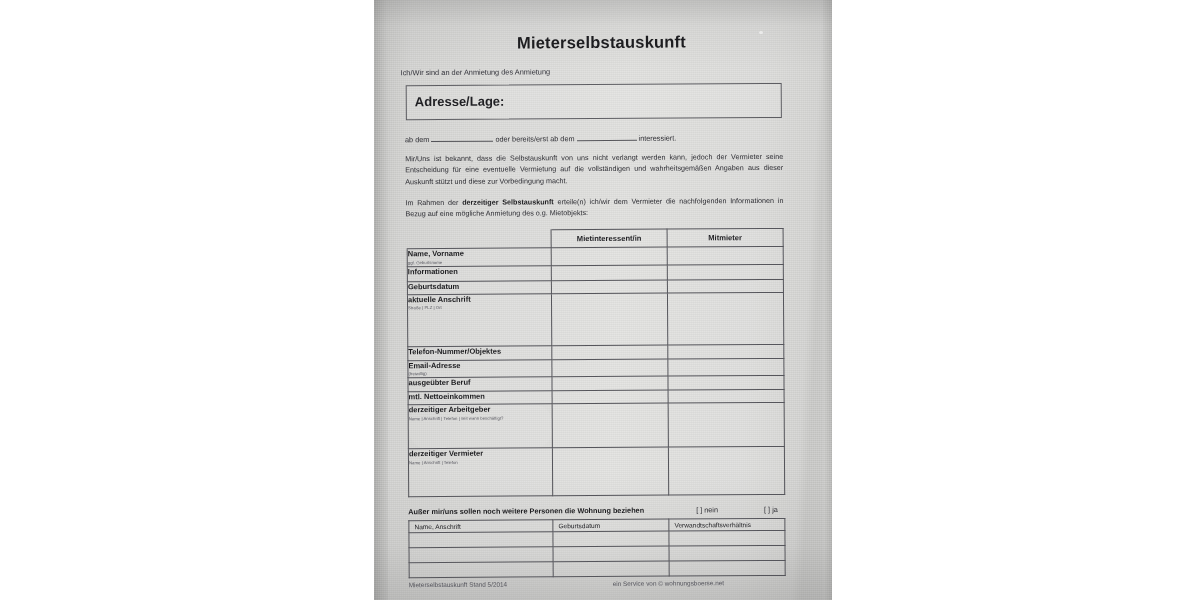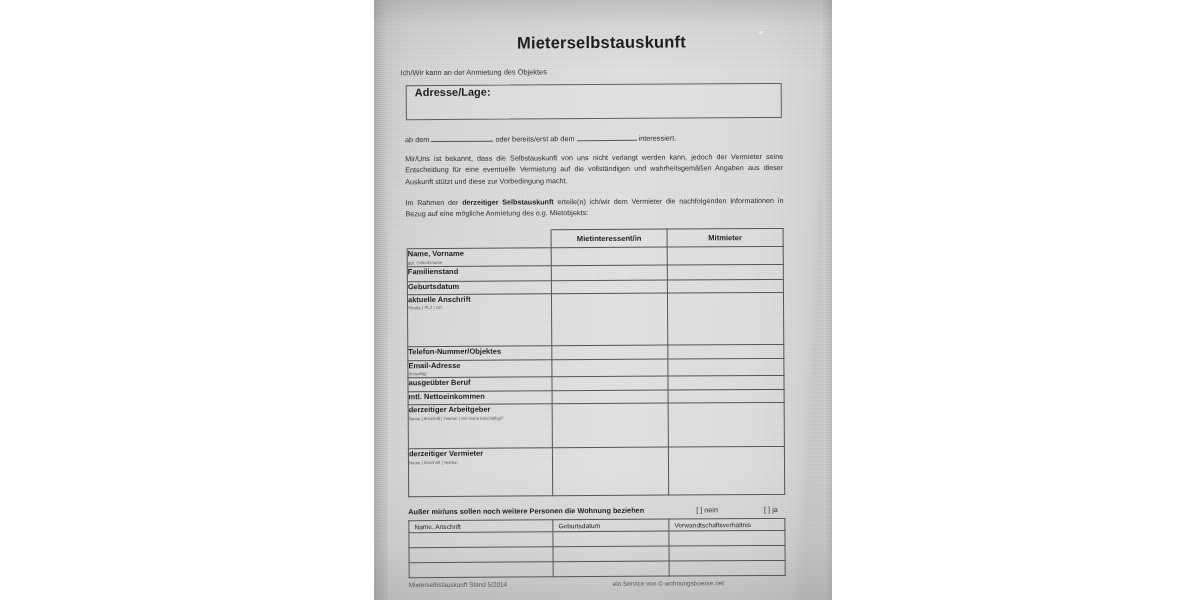--- a/index.html
+++ b/index.html
@@ -102,22 +102,22 @@
 
   .addr-box {
     position: absolute;
     left: 33px; top: 84px;
     width: 376px; height: 35px;
     border: 1px solid #5d5d62;
     background: rgba(255,255,255,0.10);
   }
   .addr-label {
     position: absolute;
-    left: 8px; top: 0;
-    font-size: 11px;
+    left: 8px; top: 8px;
+    font-size: 13px;
     font-weight: bold;
     color: #1f1f23;
   }
 
   .abdem-line {
     position: absolute;
     left: 32px; top: 133px;
     width: 380px;
     font-size: 7.3px;
     color: #2e2e34;
@@ -261,21 +261,21 @@
 <div id="stage">
   <div id="paper">
 
     <div class="edge-left"></div>
     <div class="edge-right"></div>
 
     <div id="content">
 
       <div class="doc-title">Mieterselbstauskunft</div>
 
-      <div class="intro-line">Ich/Wir kann an der Anmietung des Objektes</div>
+      <div class="intro-line">Ich/Wir sind an der Anmietung des Anmietung</div>
 
       <div class="addr-box">
         <span class="addr-label">Adresse/Lage:</span>
       </div>
 
       <div class="abdem-line">
         <span>ab  dem</span>
         <span class="blank-rule blank-a"></span>
         <span>oder bereits/erst ab dem</span>
         <span class="blank-rule blank-b"></span>
@@ -305,21 +305,21 @@
             <tr>
               <td class="rl" style="height: 15px;">
                 <div class="main">Name, Vorname</div>
                 <div class="sub">ggf. Geburtsname</div>
               </td>
               <td></td>
               <td></td>
             </tr>
             <tr>
               <td class="rl" style="height: 15px;">
-                <div class="main">Familienstand</div>
+                <div class="main">Informationen</div>
               </td>
               <td></td>
               <td></td>
             </tr>
             <tr>
               <td class="rl" style="height: 13px;">
                 <div class="main">Geburtsdatum</div>
               </td>
               <td></td>
               <td></td>

